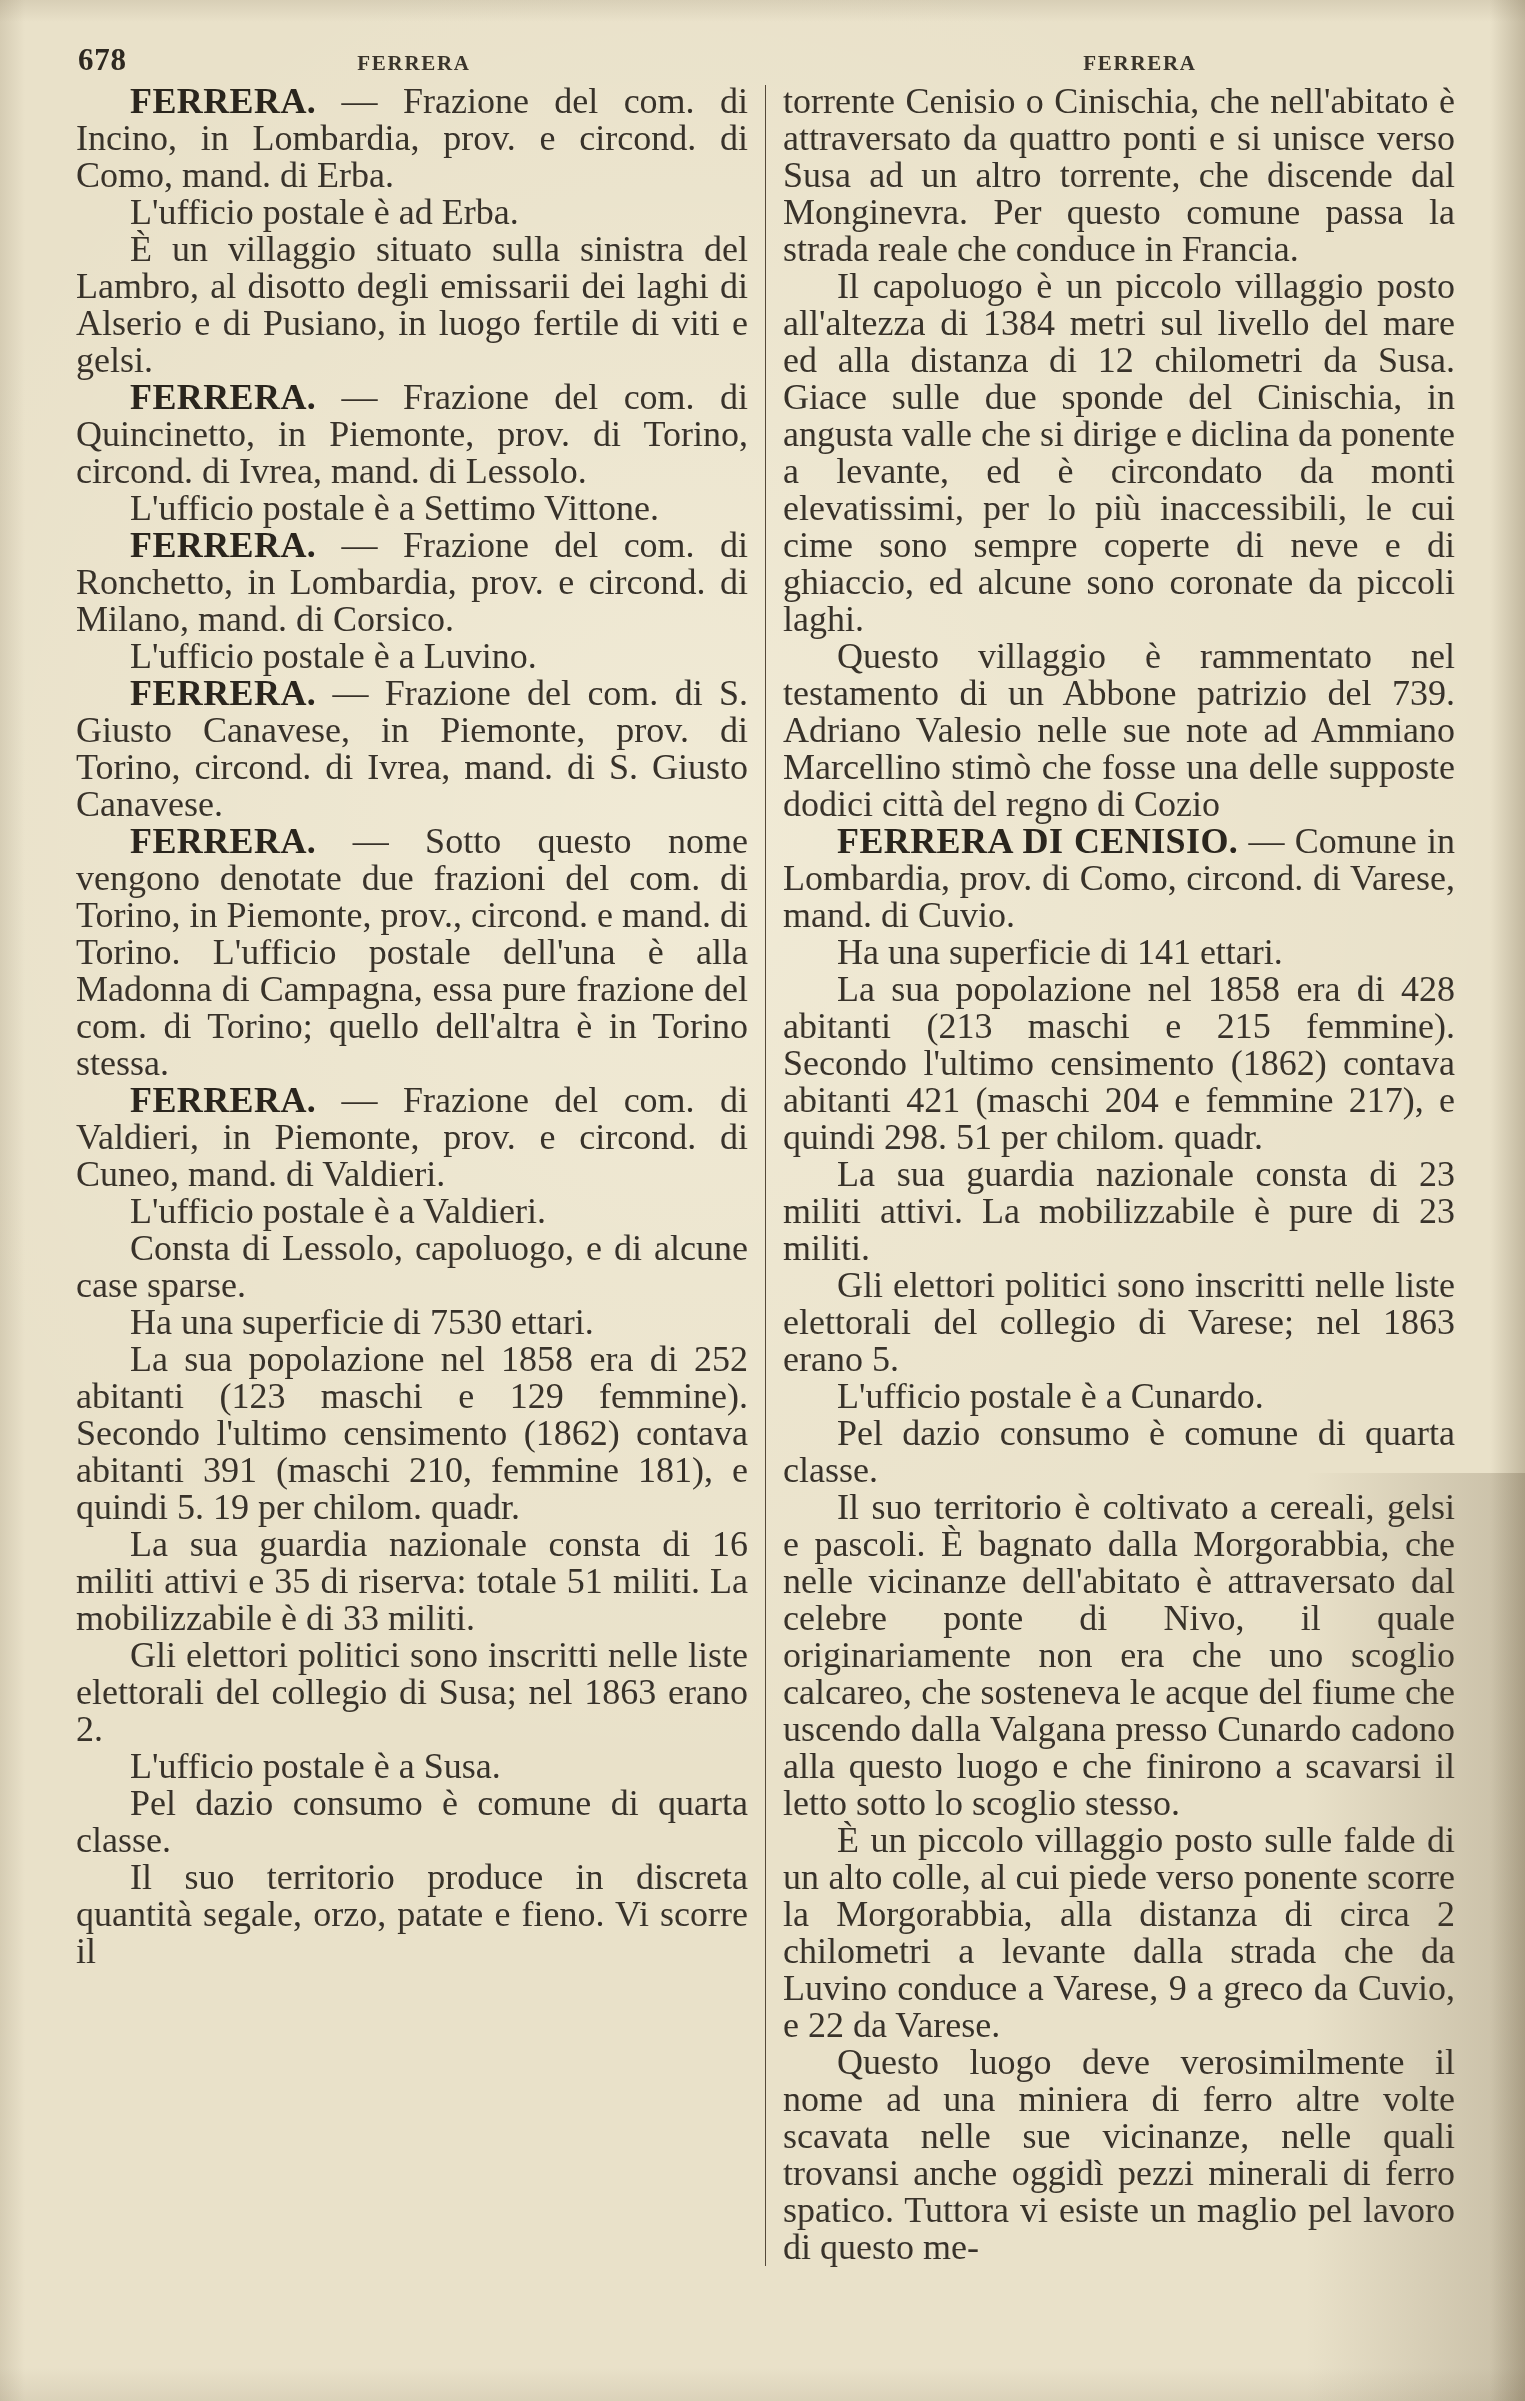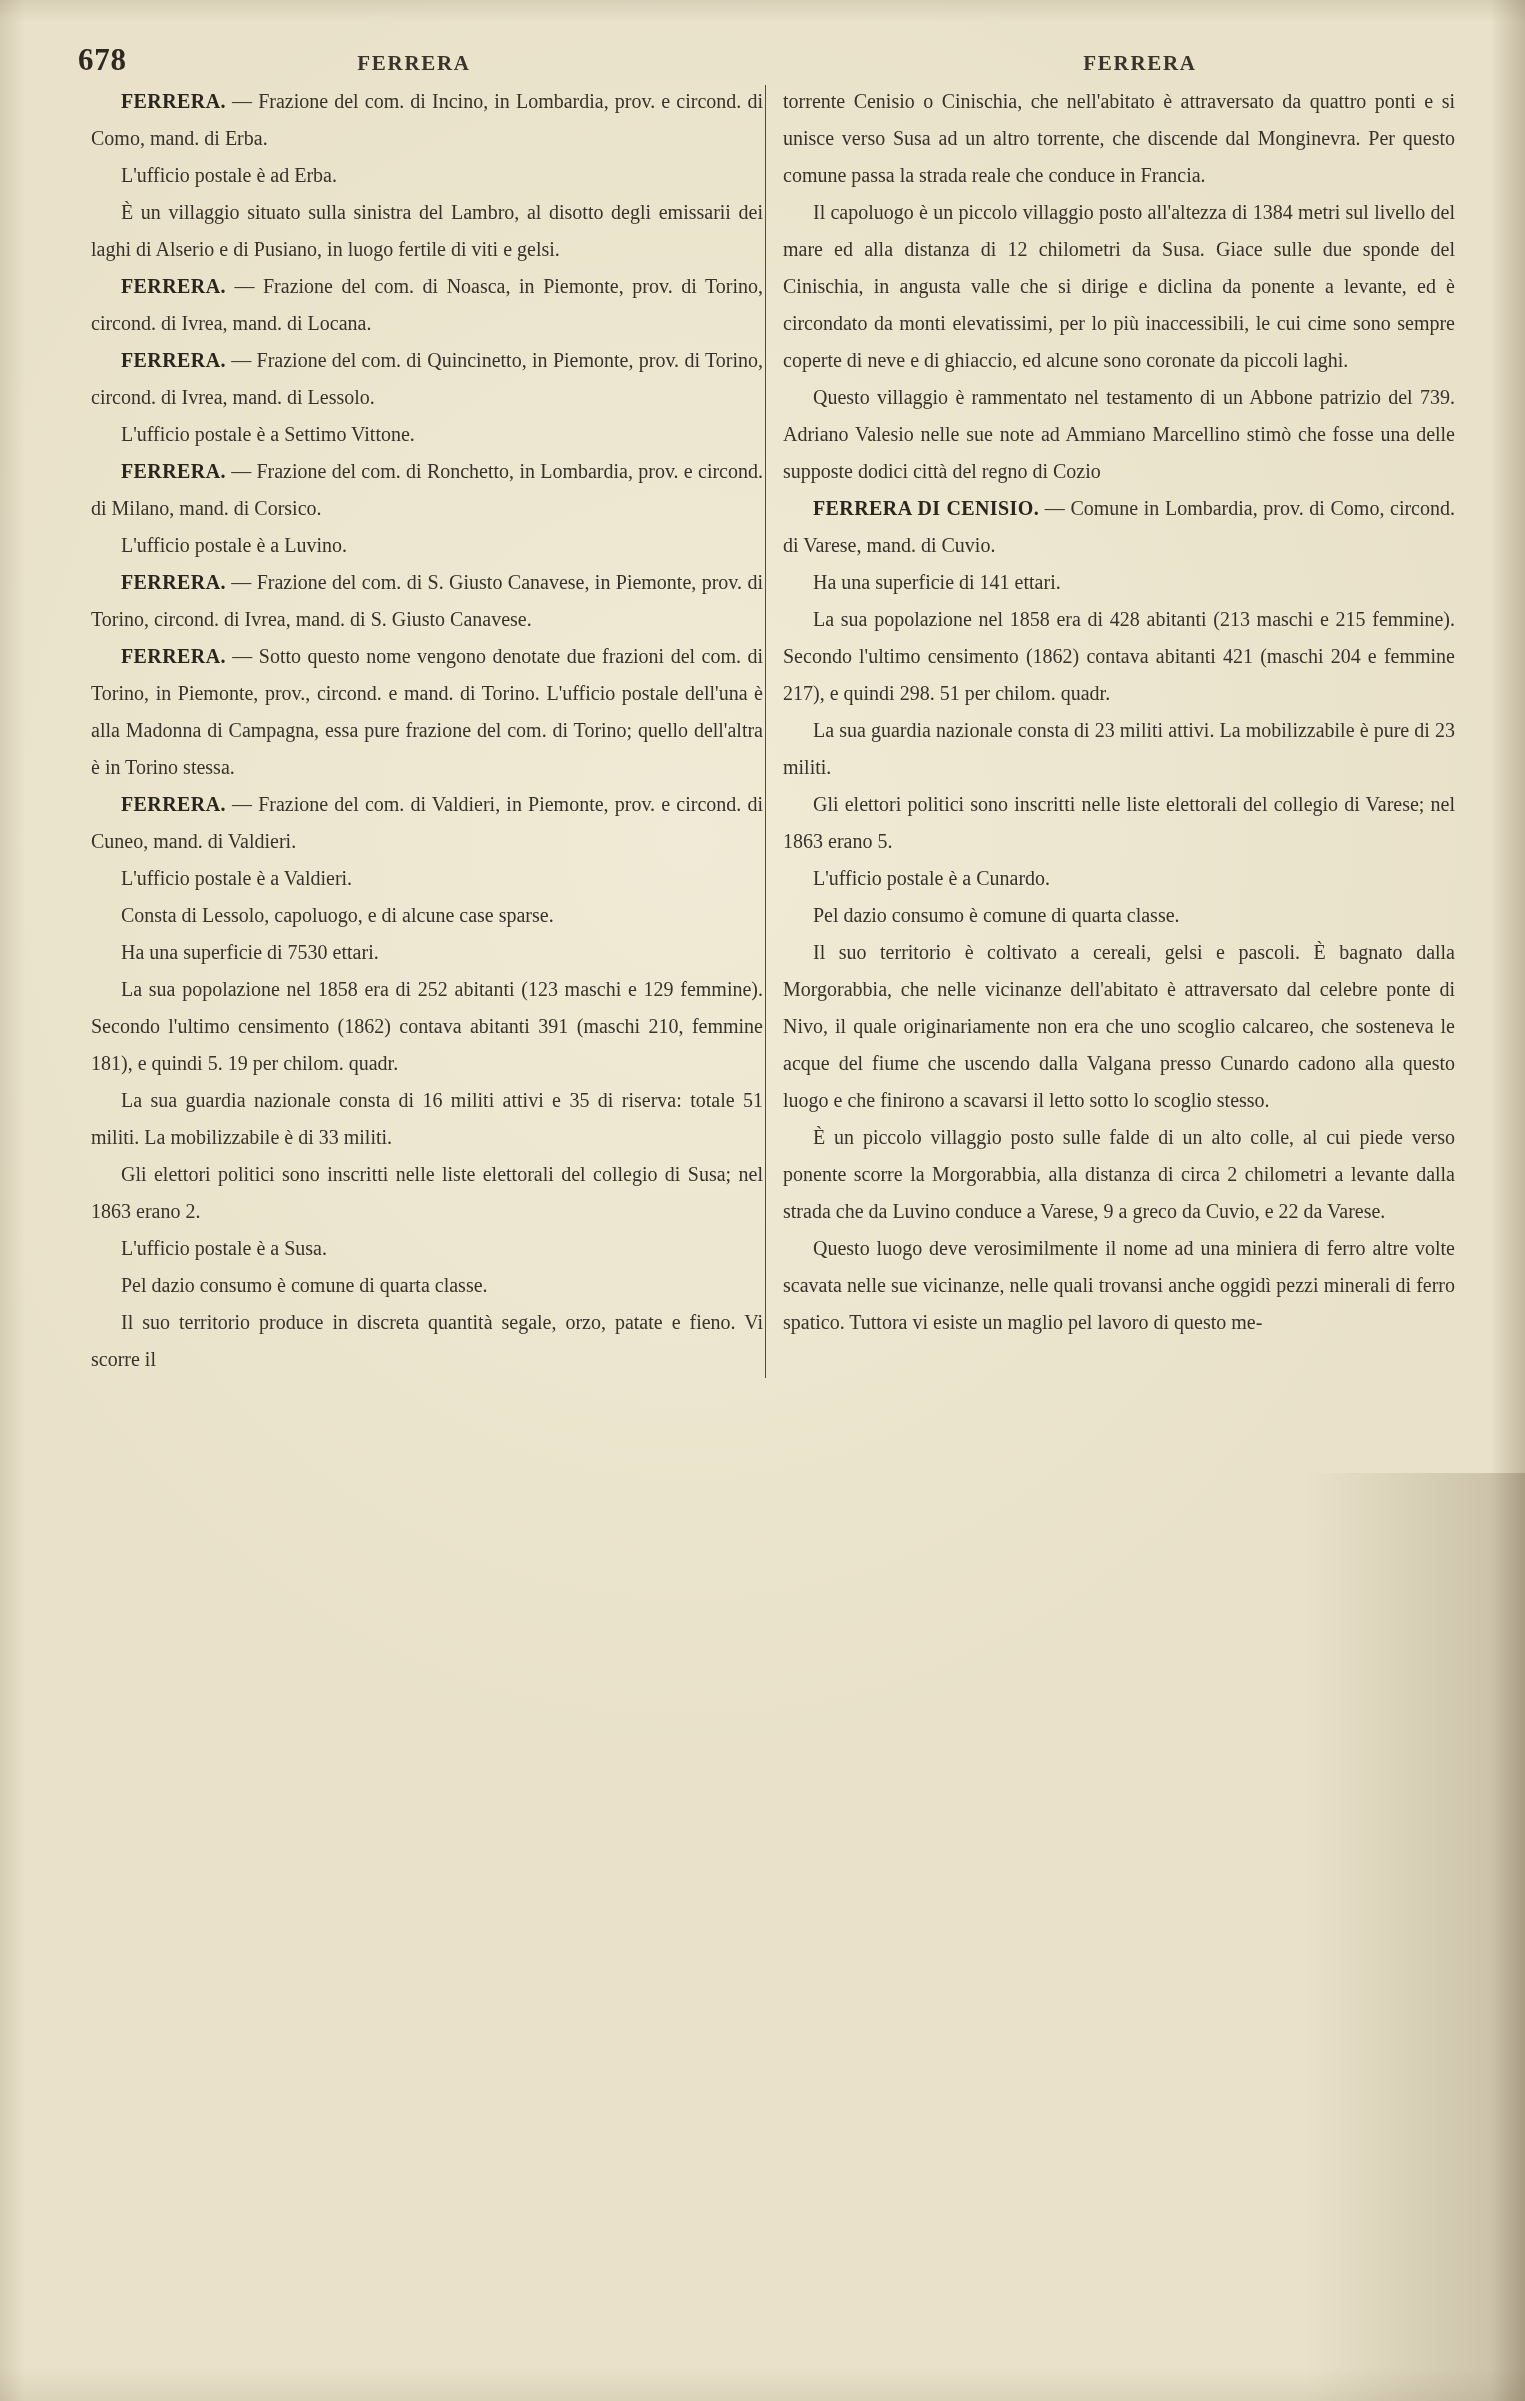--- a/index.html
+++ b/index.html
@@ -64,25 +64,24 @@
   .columns {
     position: absolute;
     top: 83px;
     left: 76px;
     width: 1379px;
     display: flex;
     justify-content: space-between;
   }
   .col {
     width: 672px;
-    font-size: 20px;
+    font-size: 36px;
     line-height: 37px;
     text-align: justify;
     color: #38322a;
-    margin-left: 15px;
   }
   .divider {
     width: 1.7px;
     background: #55493a;
     align-self: stretch;
     margin-top: 1.7px;
   }
   p.para {
     margin: 0;
     padding: 0;
@@ -105,21 +104,20 @@
     <span class="running-head left">FERRERA</span>
     <span class="running-head right">FERRERA</span>
   </div>
 
   <div class="columns">
 
     <div class="col">
       <p class="para"><b class="entry">FERRERA.</b><span> — Frazione del com. di Incino, in Lombardia, prov. e circond. di Como, mand. di Erba.</span></p>
       <p class="para"><span>L'ufficio postale è ad Erba.</span></p>
       <p class="para"><span>È un villaggio situato sulla sinistra del Lambro, al disotto degli emissarii dei laghi di Alserio e di Pusiano, in luogo fertile di viti e gelsi.</span></p>
-      <p class="para"><b class="entry">FERRERA.</b><span> — Frazione del com. di Noasca, in Piemonte, prov. di Torino, circond. di Ivrea, mand. di Locana.</span></p>
       <p class="para"><b class="entry">FERRERA.</b><span> — Frazione del com. di Quincinetto, in Piemonte, prov. di Torino, circond. di Ivrea, mand. di Lessolo.</span></p>
       <p class="para"><span>L'ufficio postale è a Settimo Vittone.</span></p>
       <p class="para"><b class="entry">FERRERA.</b><span> — Frazione del com. di Ronchetto, in Lombardia, prov. e circond. di Milano, mand. di Corsico.</span></p>
       <p class="para"><span>L'ufficio postale è a Luvino.</span></p>
       <p class="para"><b class="entry">FERRERA.</b><span> — Frazione del com. di S. Giusto Canavese, in Piemonte, prov. di Torino, circond. di Ivrea, mand. di S. Giusto Canavese.</span></p>
       <p class="para"><b class="entry">FERRERA.</b><span> — Sotto questo nome vengono denotate due frazioni del com. di Torino, in Piemonte, prov., circond. e mand. di Torino. L'ufficio postale dell'una è alla Madonna di Campagna, essa pure frazione del com. di Torino; quello dell'altra è in Torino stessa.</span></p>
       <p class="para"><b class="entry">FERRERA.</b><span> — Frazione del com. di Valdieri, in Piemonte, prov. e circond. di Cuneo, mand. di Valdieri.</span></p>
       <p class="para"><span>L'ufficio postale è a Valdieri.</span></p>
       <p class="para"><span>Consta di Lessolo, capoluogo, e di alcune case sparse.</span></p>
       <p class="para"><span>Ha una superficie di 7530 ettari.</span></p>

